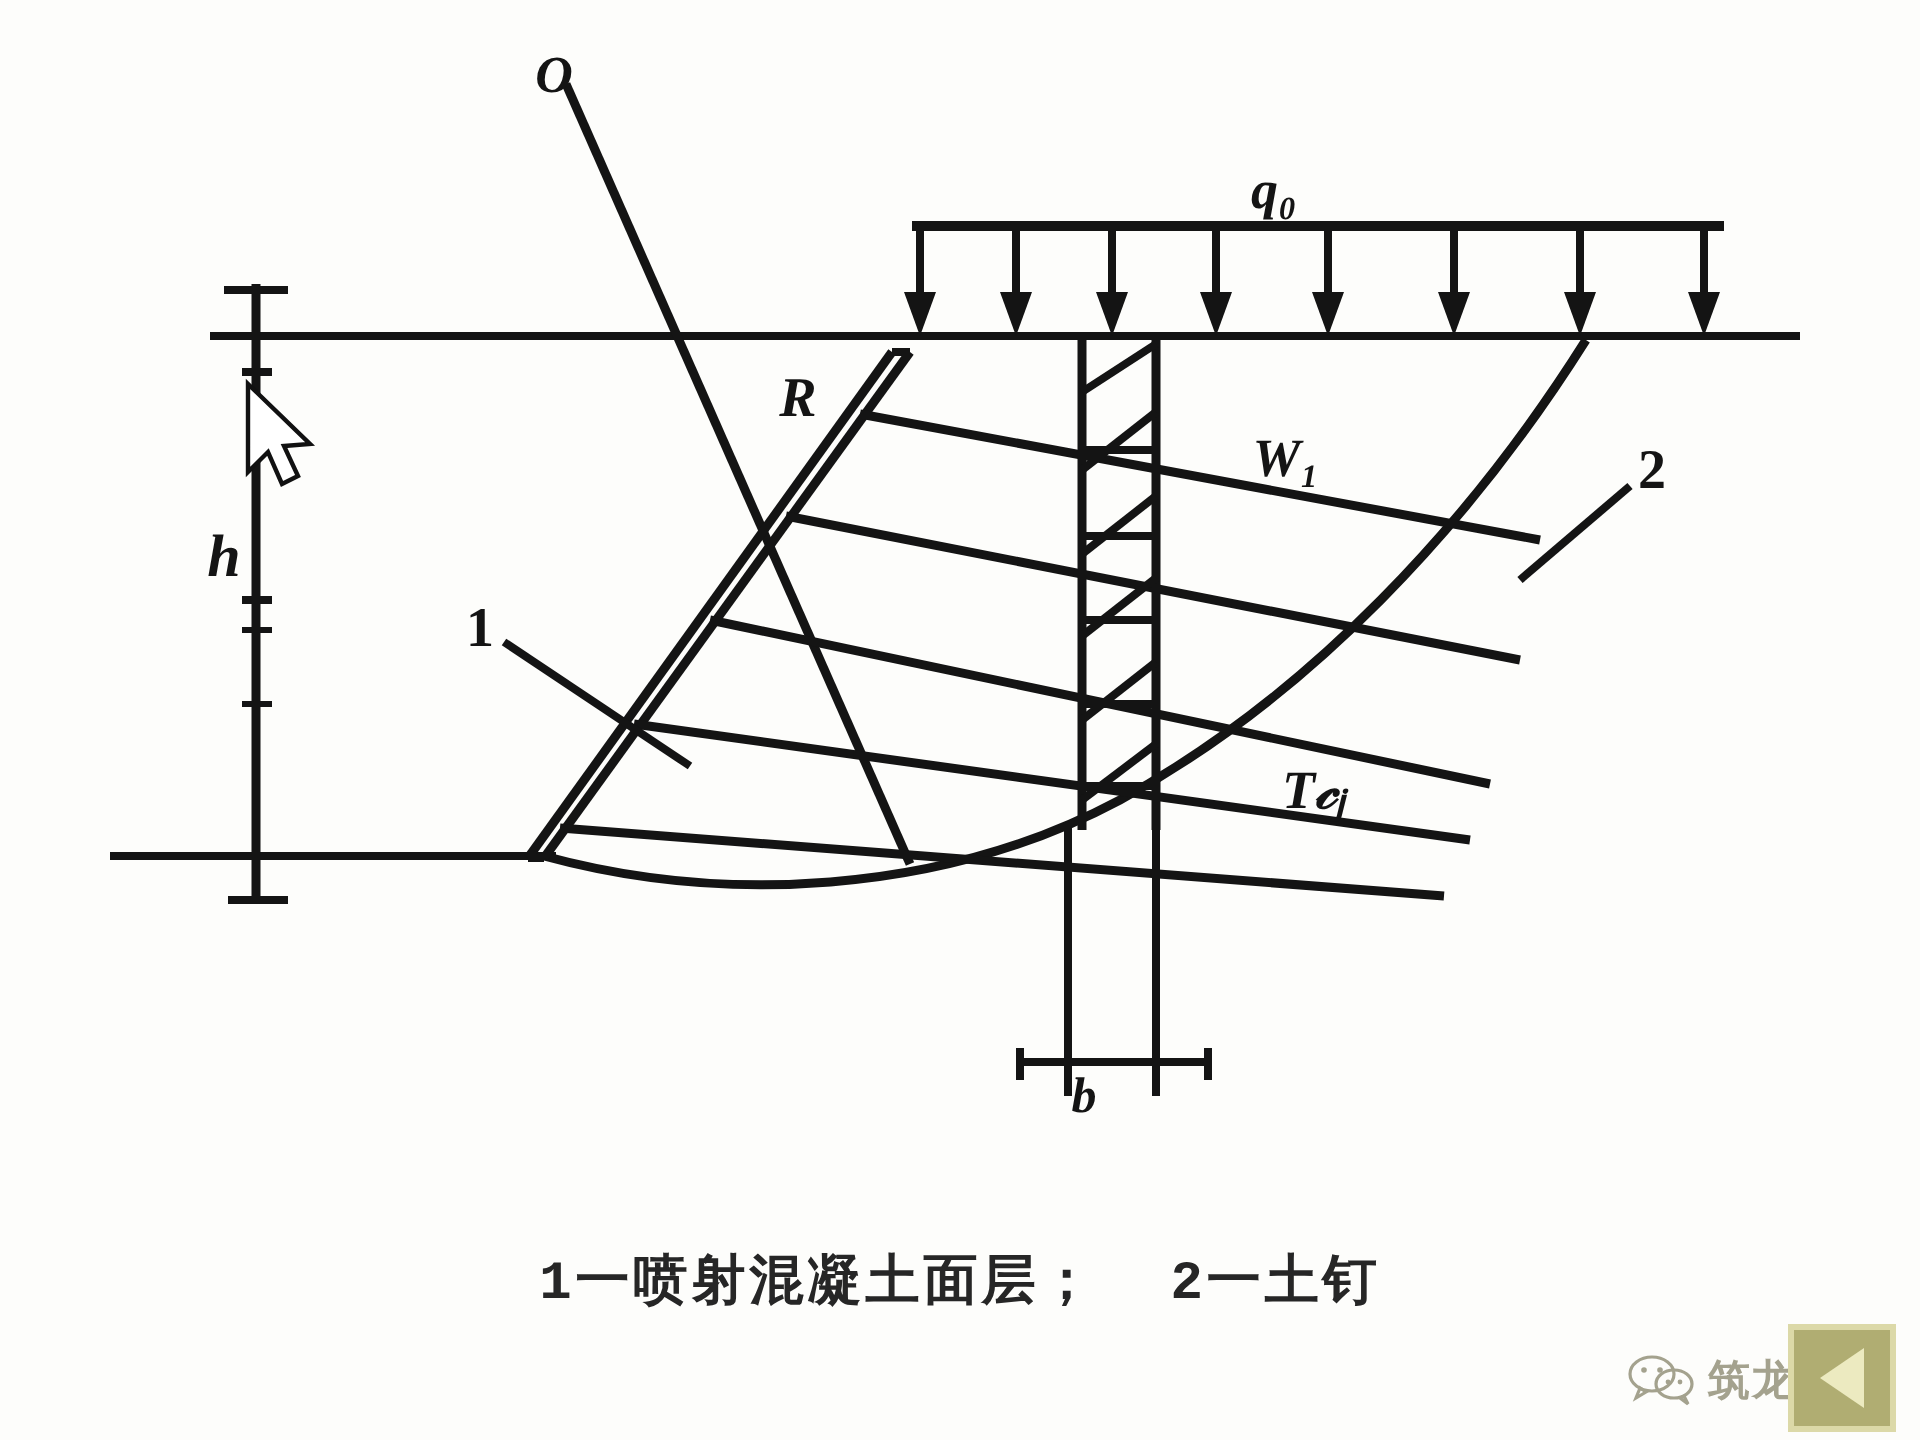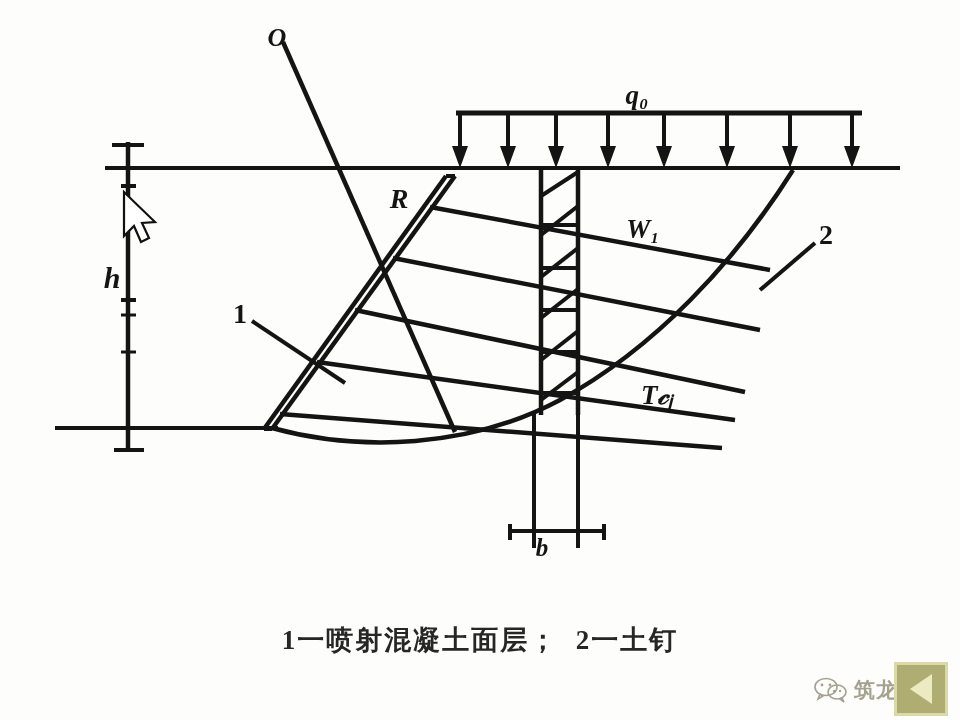--- a/index.html
+++ b/index.html
@@ -28,21 +28,21 @@
     width: 960px;
     height: 720px;
     display: block;
   }
   .caption-bar {
     position: absolute;
     left: 0;
     top: 622px;
     width: 960px;
     text-align: center;
-    font-family: Liberation Serif, serif;
+    font-family: Liberation Mono, monospace;
     font-size: 27px;
     font-weight: 600;
     letter-spacing: 2px;
     color: #262626;
     white-space: pre;
   }
   .watermark {
     position: absolute;
     right: 18px;
     bottom: 16px;

